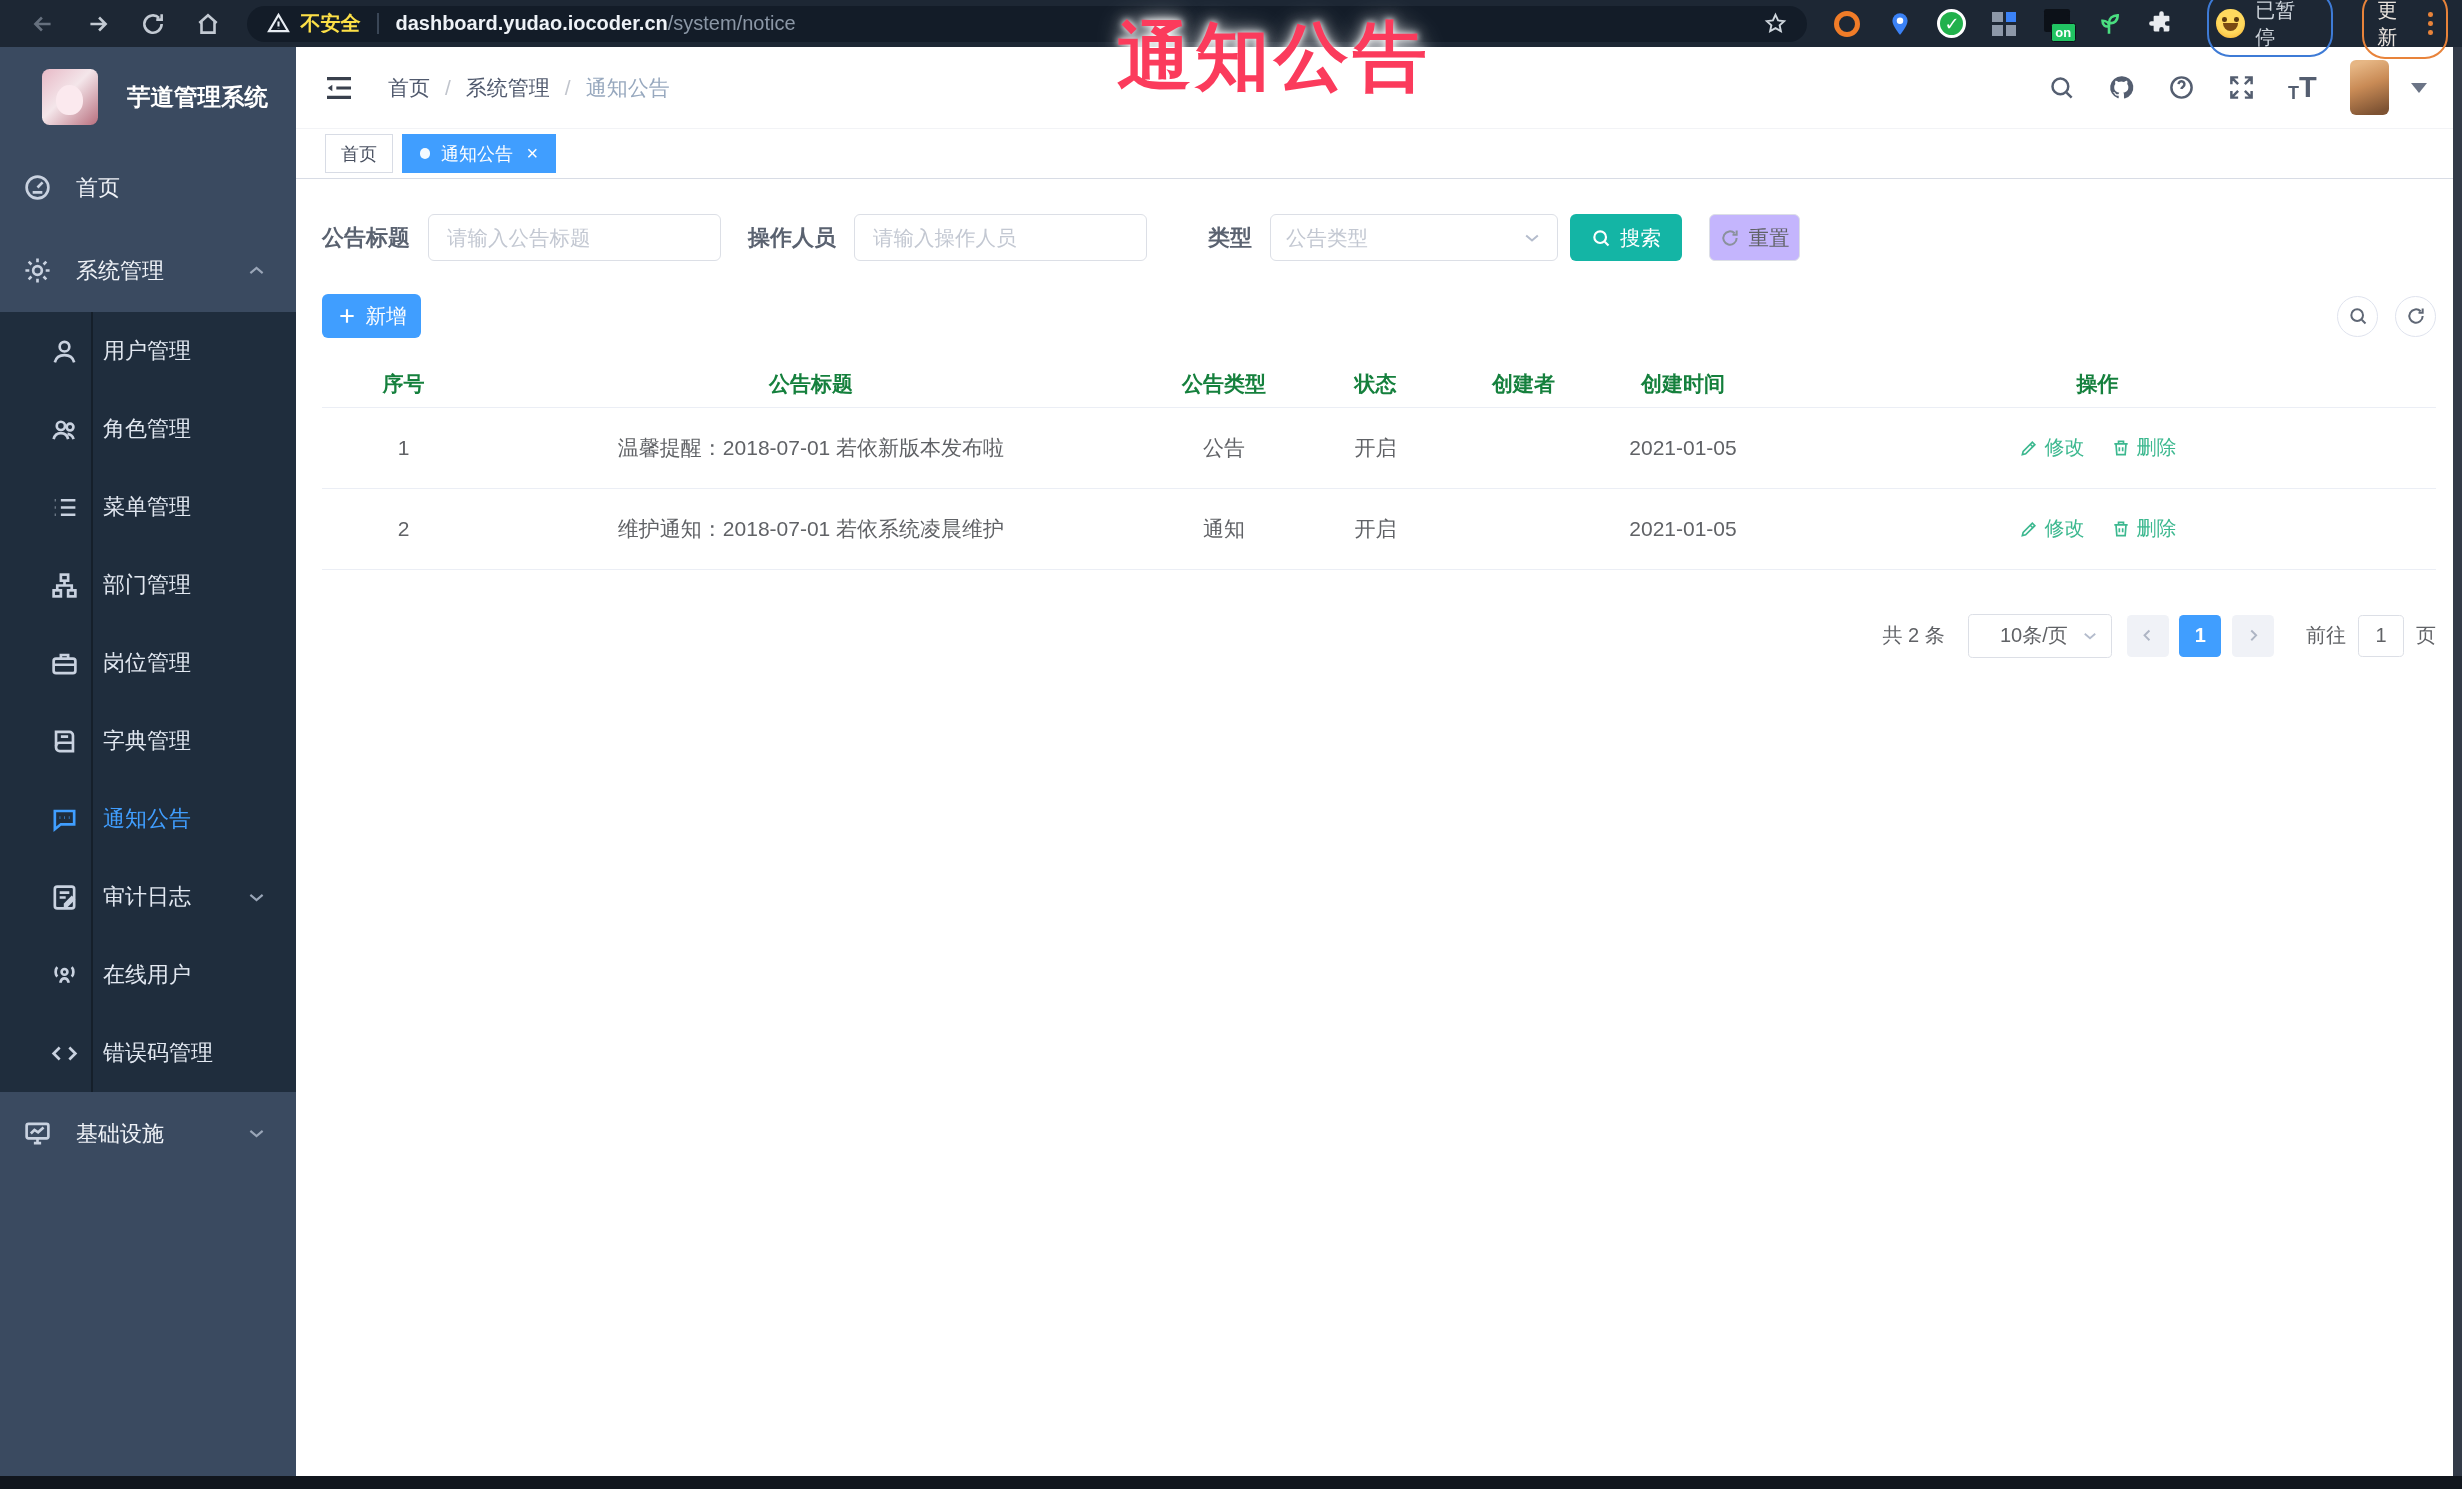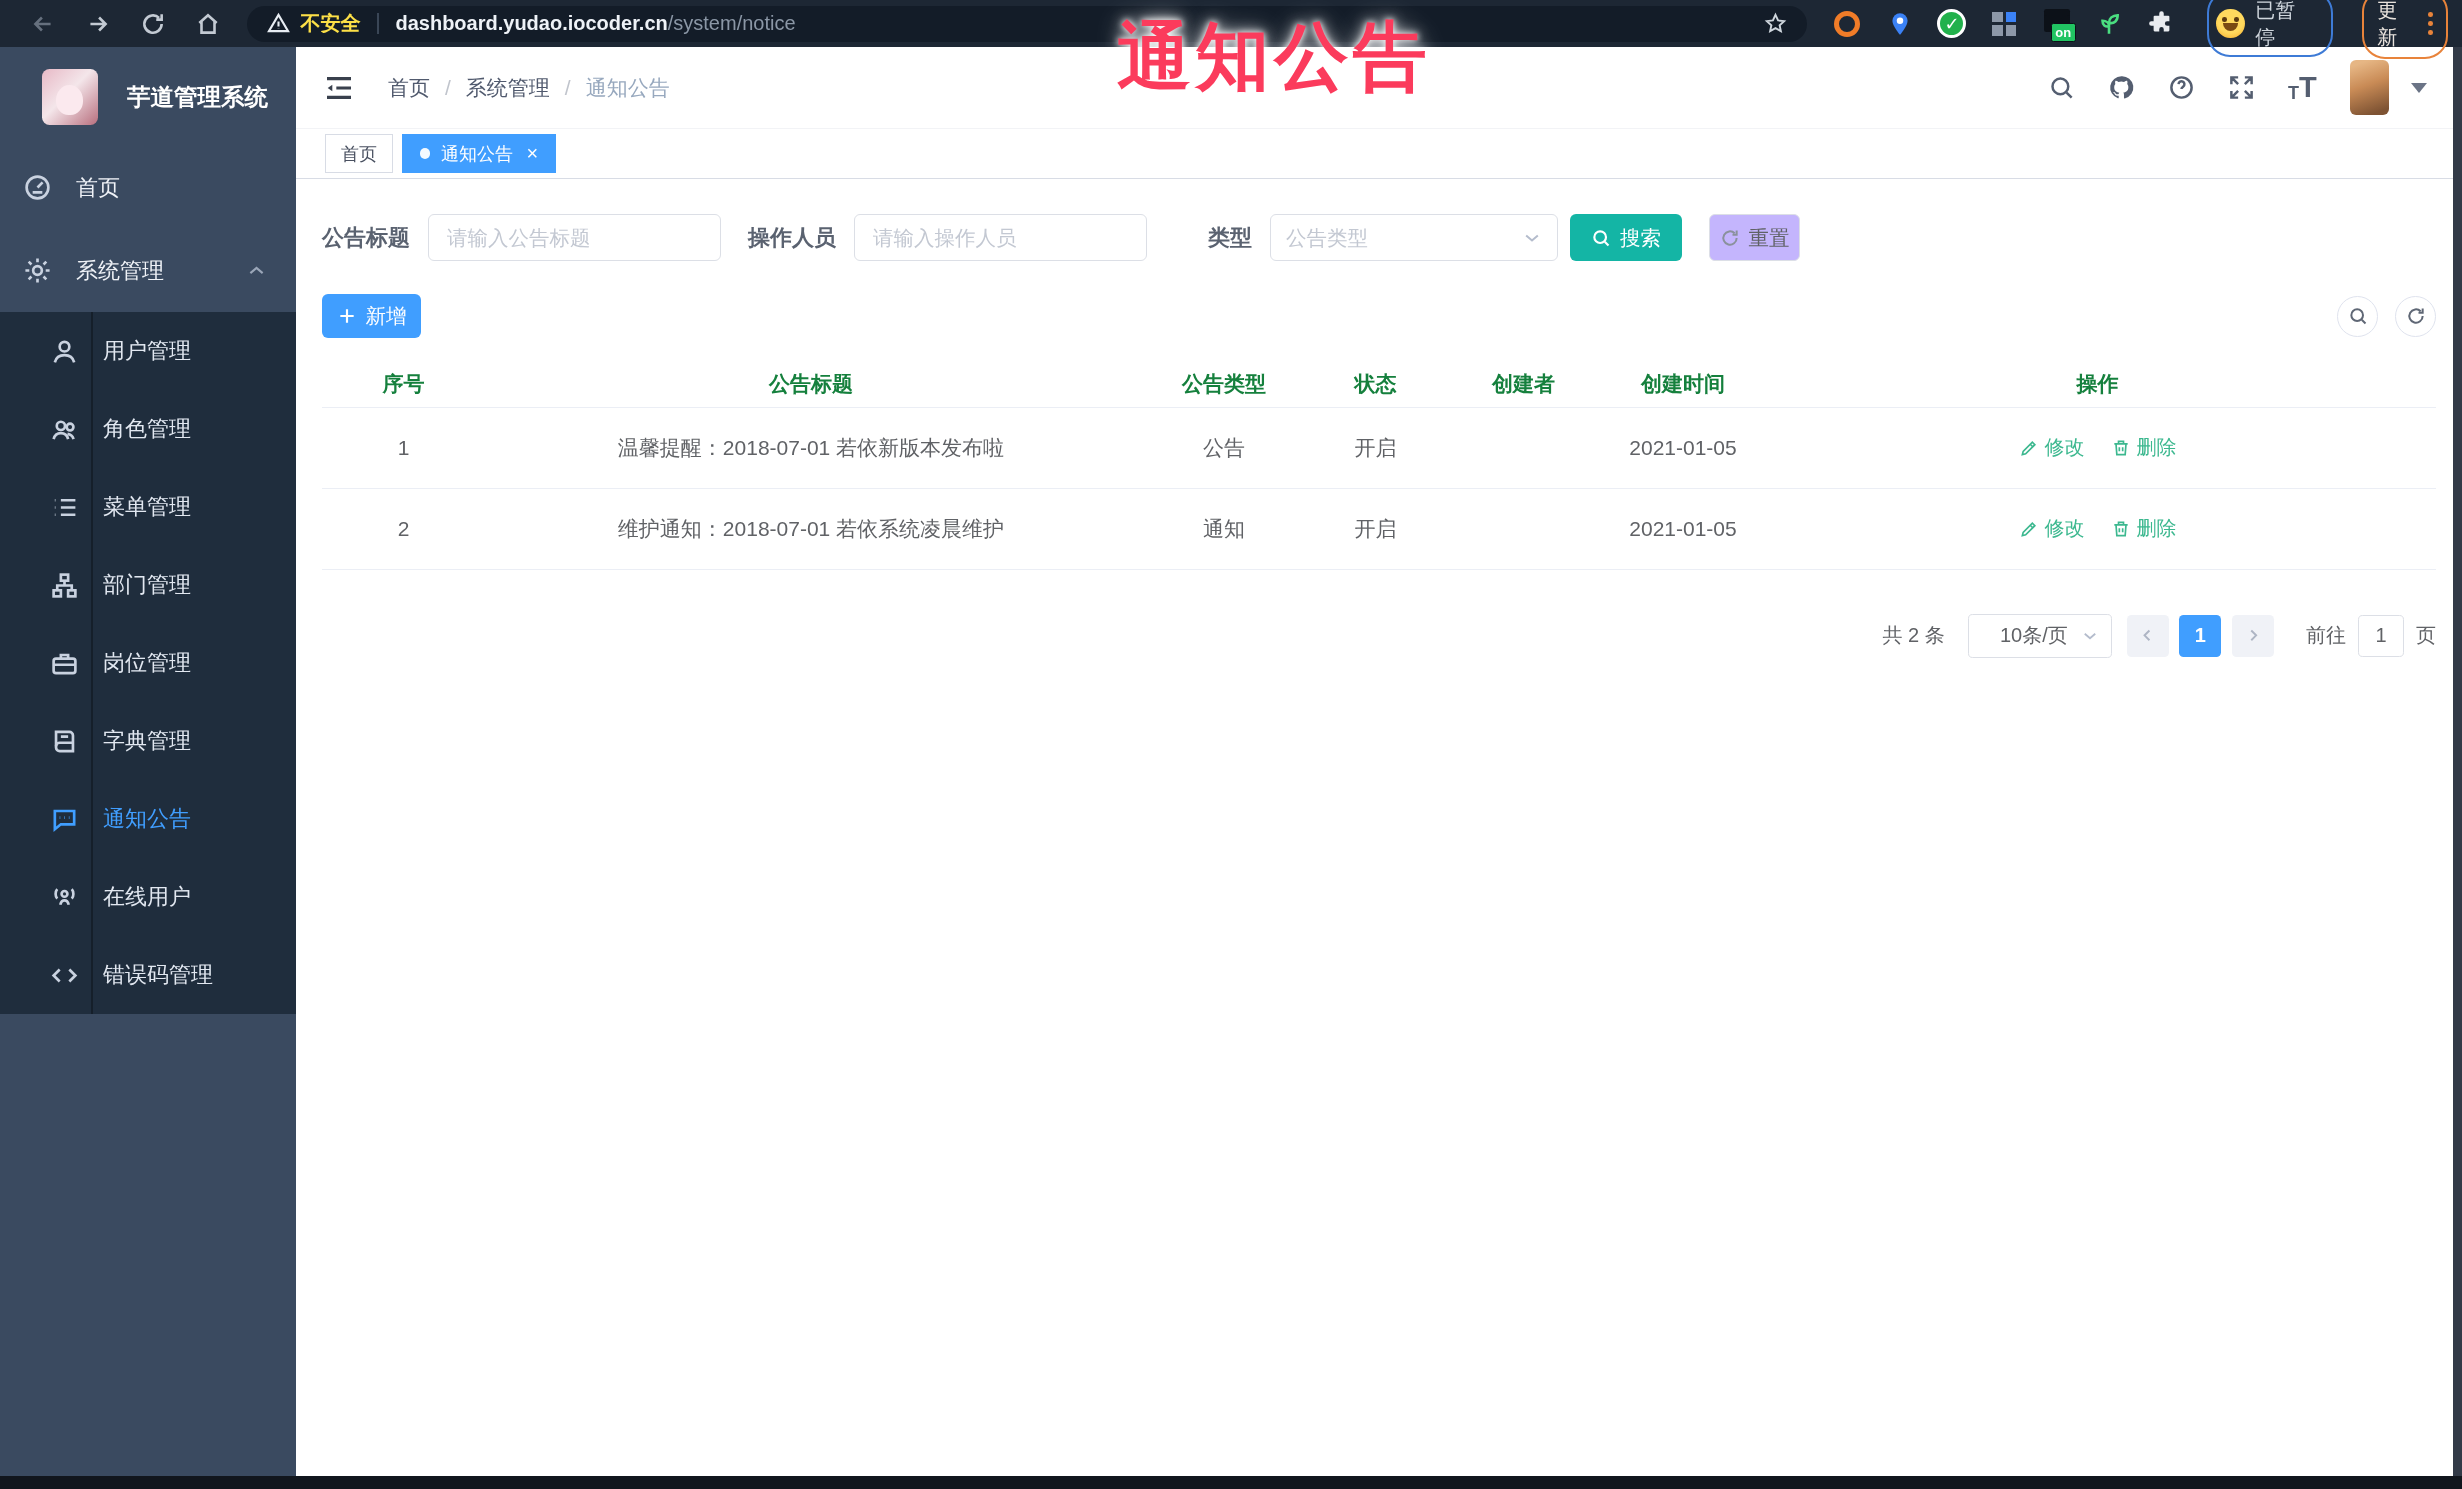--- a/index.html
+++ b/index.html
@@ -316,34 +316,54 @@
         </div>
         <div class="menu-item sub active">
           <svg class="micon" viewBox="0 0 24 24" fill="none" stroke="currentColor" stroke-width="2.2">
               <path d="M4 5h16v11H9l-5 4V5z"></path>
               <path d="M8 10.5h.5M11.8 10.5h.5M15.6 10.5h.5"></path>
             </svg>
           <span class="mlabel">通知公告</span>
         </div>
         <div class="menu-item sub">
           <svg class="micon" viewBox="0 0 24 24" fill="none" stroke="currentColor" stroke-width="2.2">
+              <rect x="4" y="3" width="16" height="18" rx="2"></rect>
+              <path d="M8 8h8M8 12h5M12.5 17.5l5.5-5.5 1.5 1.5-5.5 5.5h-1.5v-1.5z"></path>
+            </svg>
+          <span class="mlabel">审计日志</span>
+          <svg class="chev" viewBox="0 0 24 24" fill="none" stroke="currentColor" stroke-width="2.4">
+              <path d="M5 9l7 6 7-6"></path>
+            </svg>
+        </div>
+        <div class="menu-item sub">
+          <svg class="micon" viewBox="0 0 24 24" fill="none" stroke="currentColor" stroke-width="2.2">
               <path d="M6 5C4.2 7 4.2 11 6 13M18 5c1.8 2 1.8 6 0 8"></path>
               <circle cx="12" cy="9" r="2.4"></circle>
               <path d="M8.5 18c.6-2.4 1.8-3.6 3.5-3.6s2.9 1.2 3.5 3.6"></path>
             </svg>
           <span class="mlabel">在线用户</span>
         </div>
         <div class="menu-item sub">
           <svg class="micon" viewBox="0 0 24 24" fill="none" stroke="currentColor" stroke-width="2.2">
               <path d="M8 7l-5 5 5 5M16 7l5 5-5 5"></path>
             </svg>
           <span class="mlabel">错误码管理</span>
         </div>
       </div>
 
+      <div class="menu-item top sect">
+        <svg class="micon" viewBox="0 0 24 24" fill="none" stroke="currentColor" stroke-width="2.2">
+            <rect x="3" y="4" width="18" height="12" rx="1.5"></rect>
+            <path d="M9 20h6M12 16v4M6.5 12l3-3 3 2 4.5-4"></path>
+          </svg>
+        <span class="mlabel">基础设施</span>
+        <svg class="chev" viewBox="0 0 24 24" fill="none" stroke="currentColor" stroke-width="2.4">
+            <path d="M5 9l7 6 7-6"></path>
+          </svg>
+      </div>
     </aside>
 
     <main class="main">
       <div class="topbar">
         <svg class="hamburger" viewBox="0 0 24 24" fill="none" stroke="currentColor" stroke-width="2.4">
             <path d="M3 5h18M10 12h11M3 19h18"></path>
             <path d="M7 9.5L3.5 12 7 14.5z" fill="currentColor" stroke="none"></path>
           </svg>
         <div class="breadcrumb">
           <span class="bc-link">首页</span>

